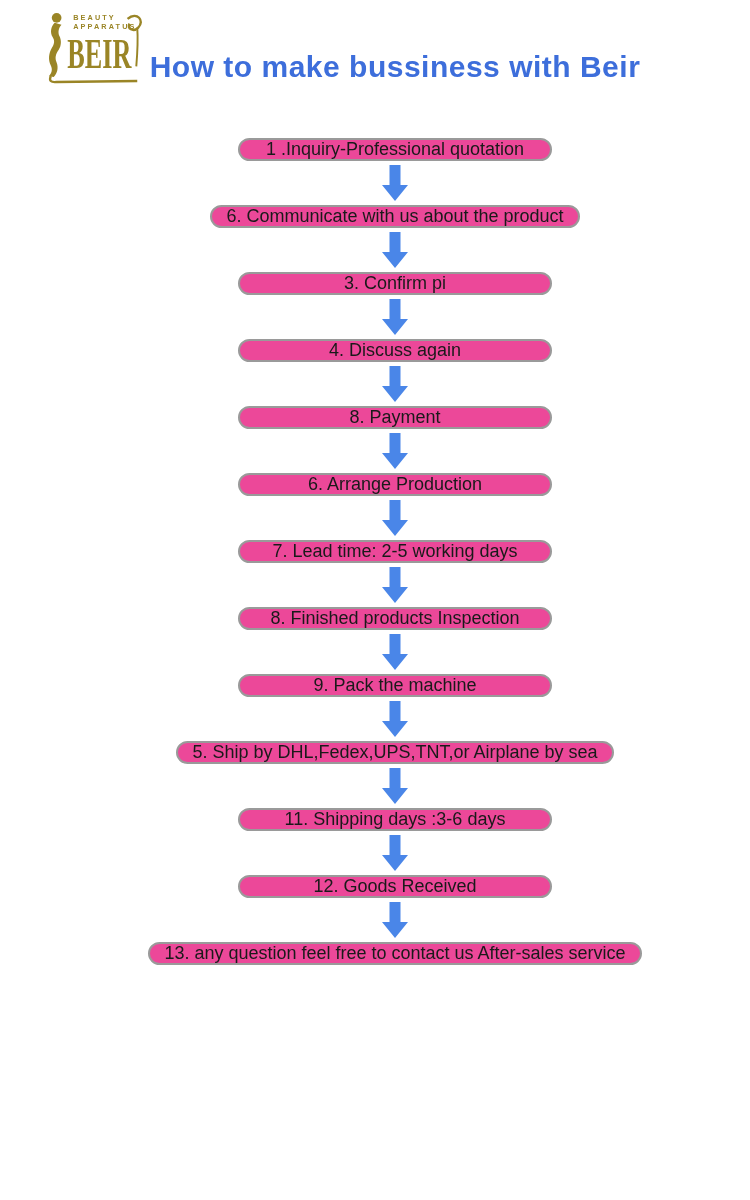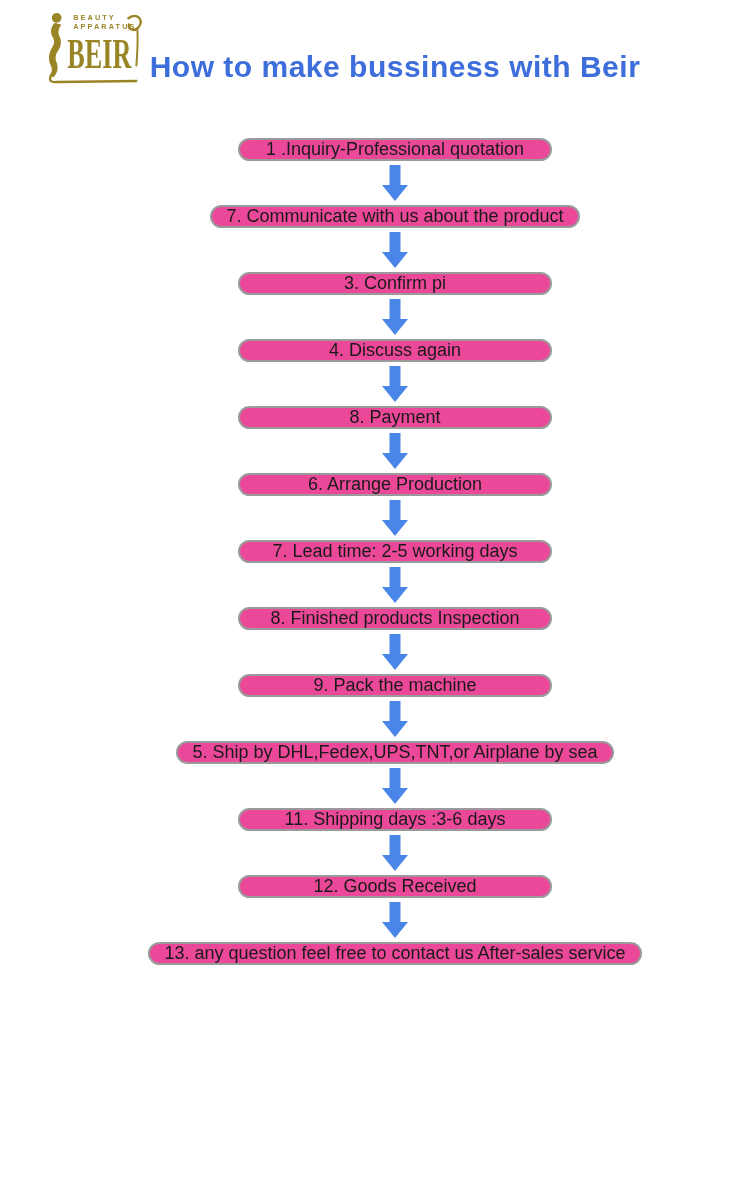--- a/index.html
+++ b/index.html
@@ -113,21 +113,21 @@
     <div class="page-title">How to make bussiness with Beir</div>
   </div>
 
   <div class="flow">
 
     <div class="box">1 .Inquiry-Professional quotation</div>
     <svg class="arrow" width="26" height="36">
         <use href="#arrow-sym"></use>
       </svg>
 
-    <div class="box">7. Communicate with us about the product</div>
+    <div class="box">6. Communicate with us about the product</div>
     <svg class="arrow" width="26" height="36">
         <use href="#arrow-sym"></use>
       </svg>
 
     <div class="box">3. Confirm pi</div>
     <svg class="arrow" width="26" height="36">
         <use href="#arrow-sym"></use>
       </svg>
 
     <div class="box">4. Discuss again</div>

